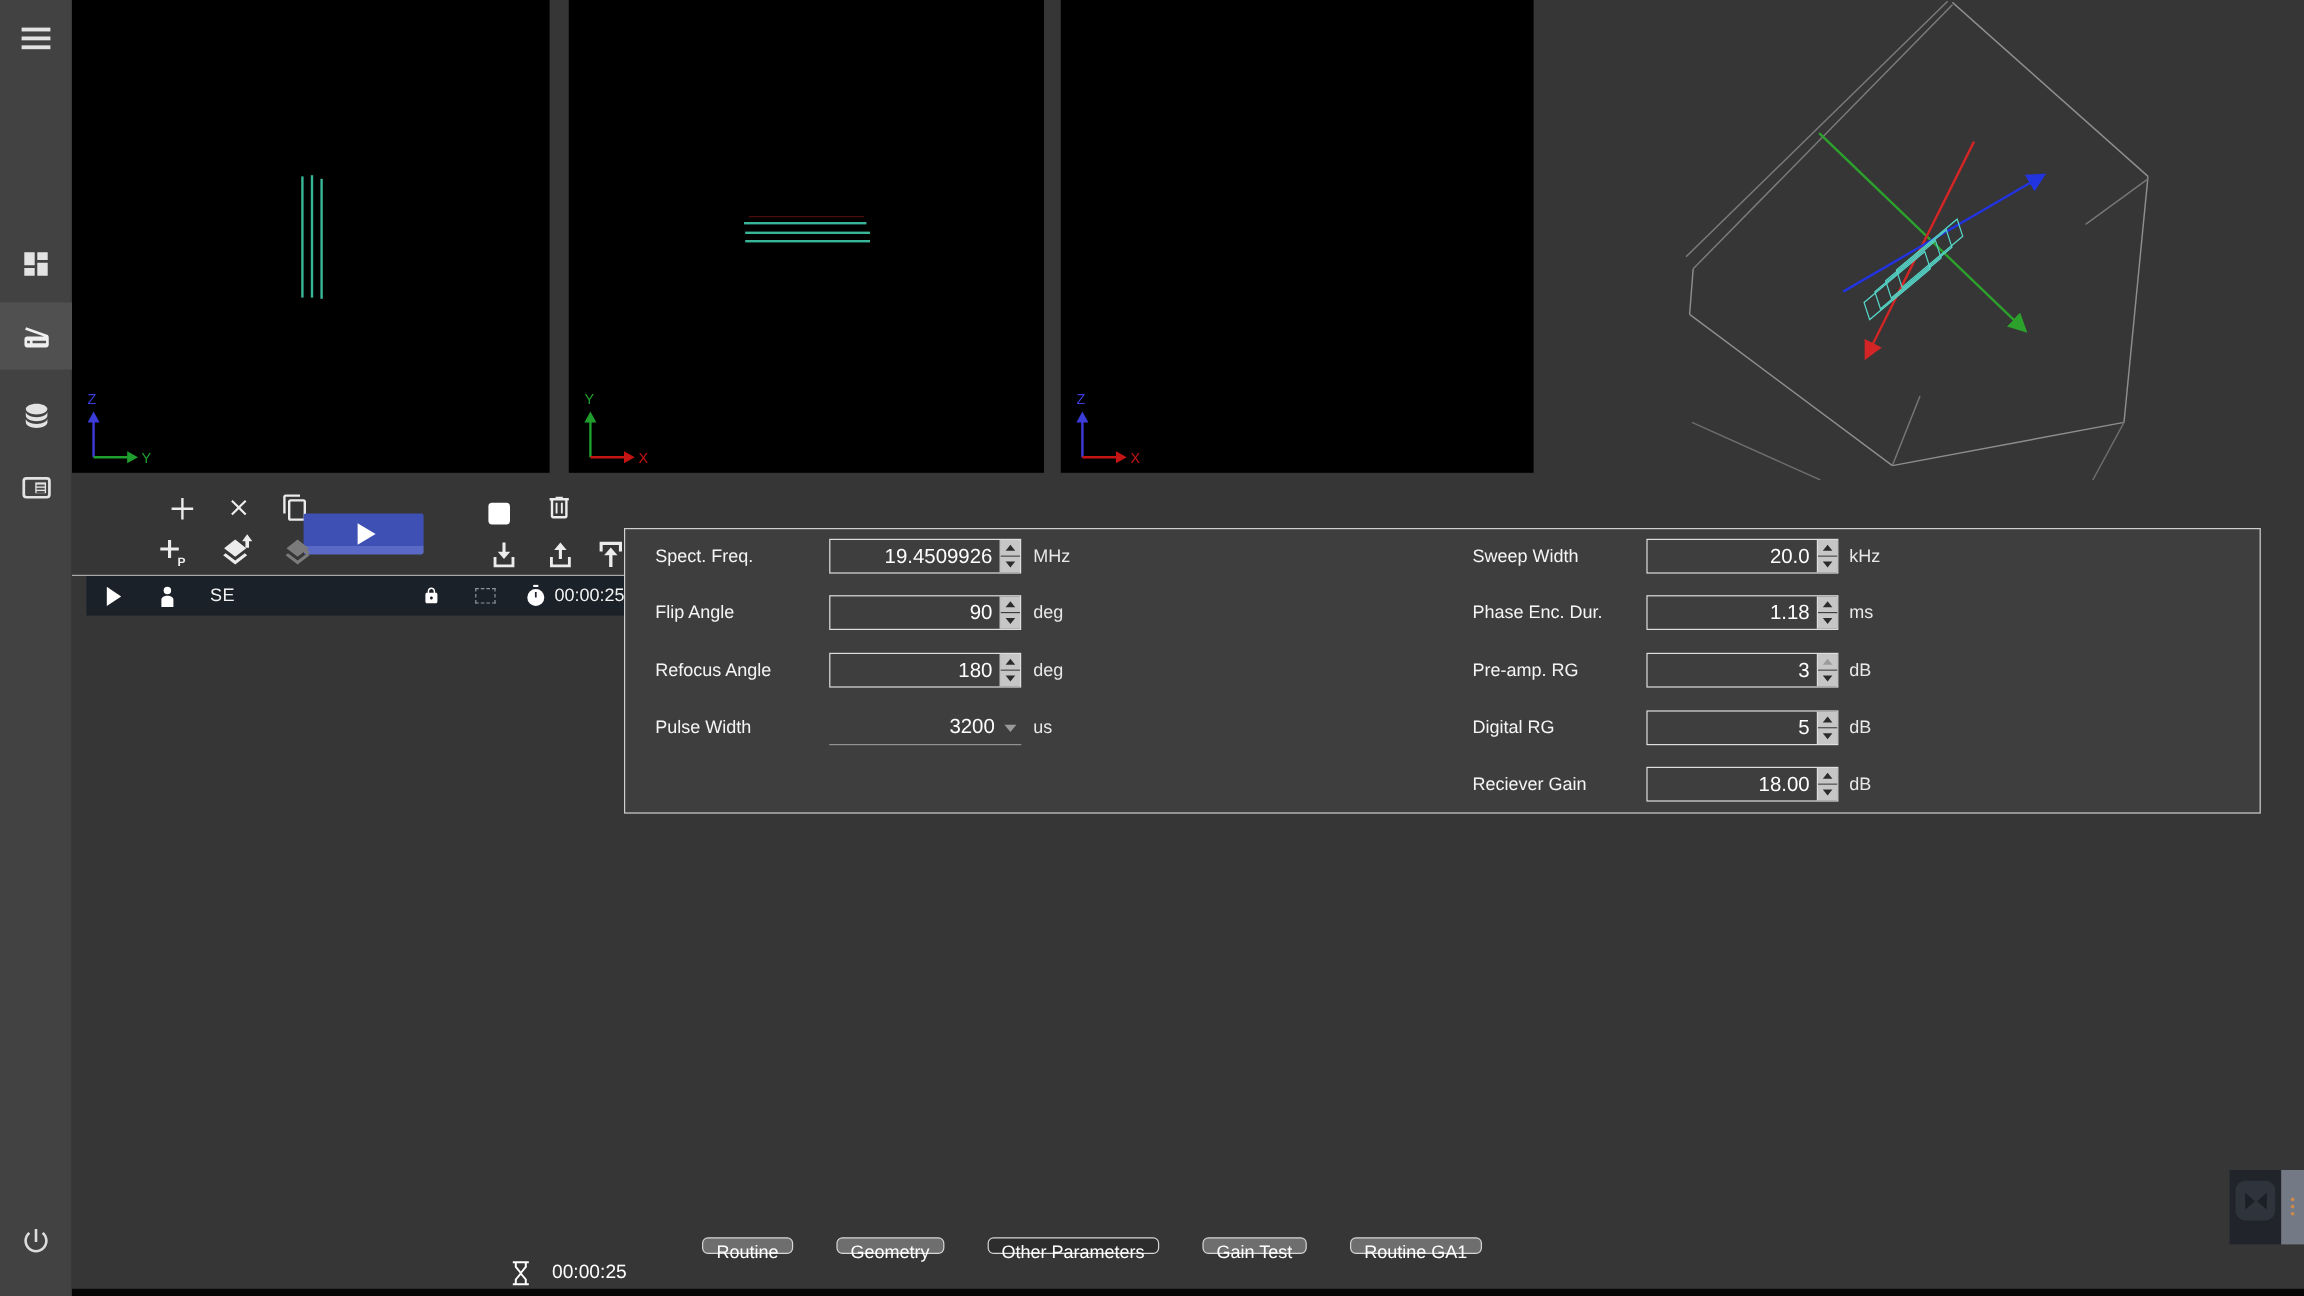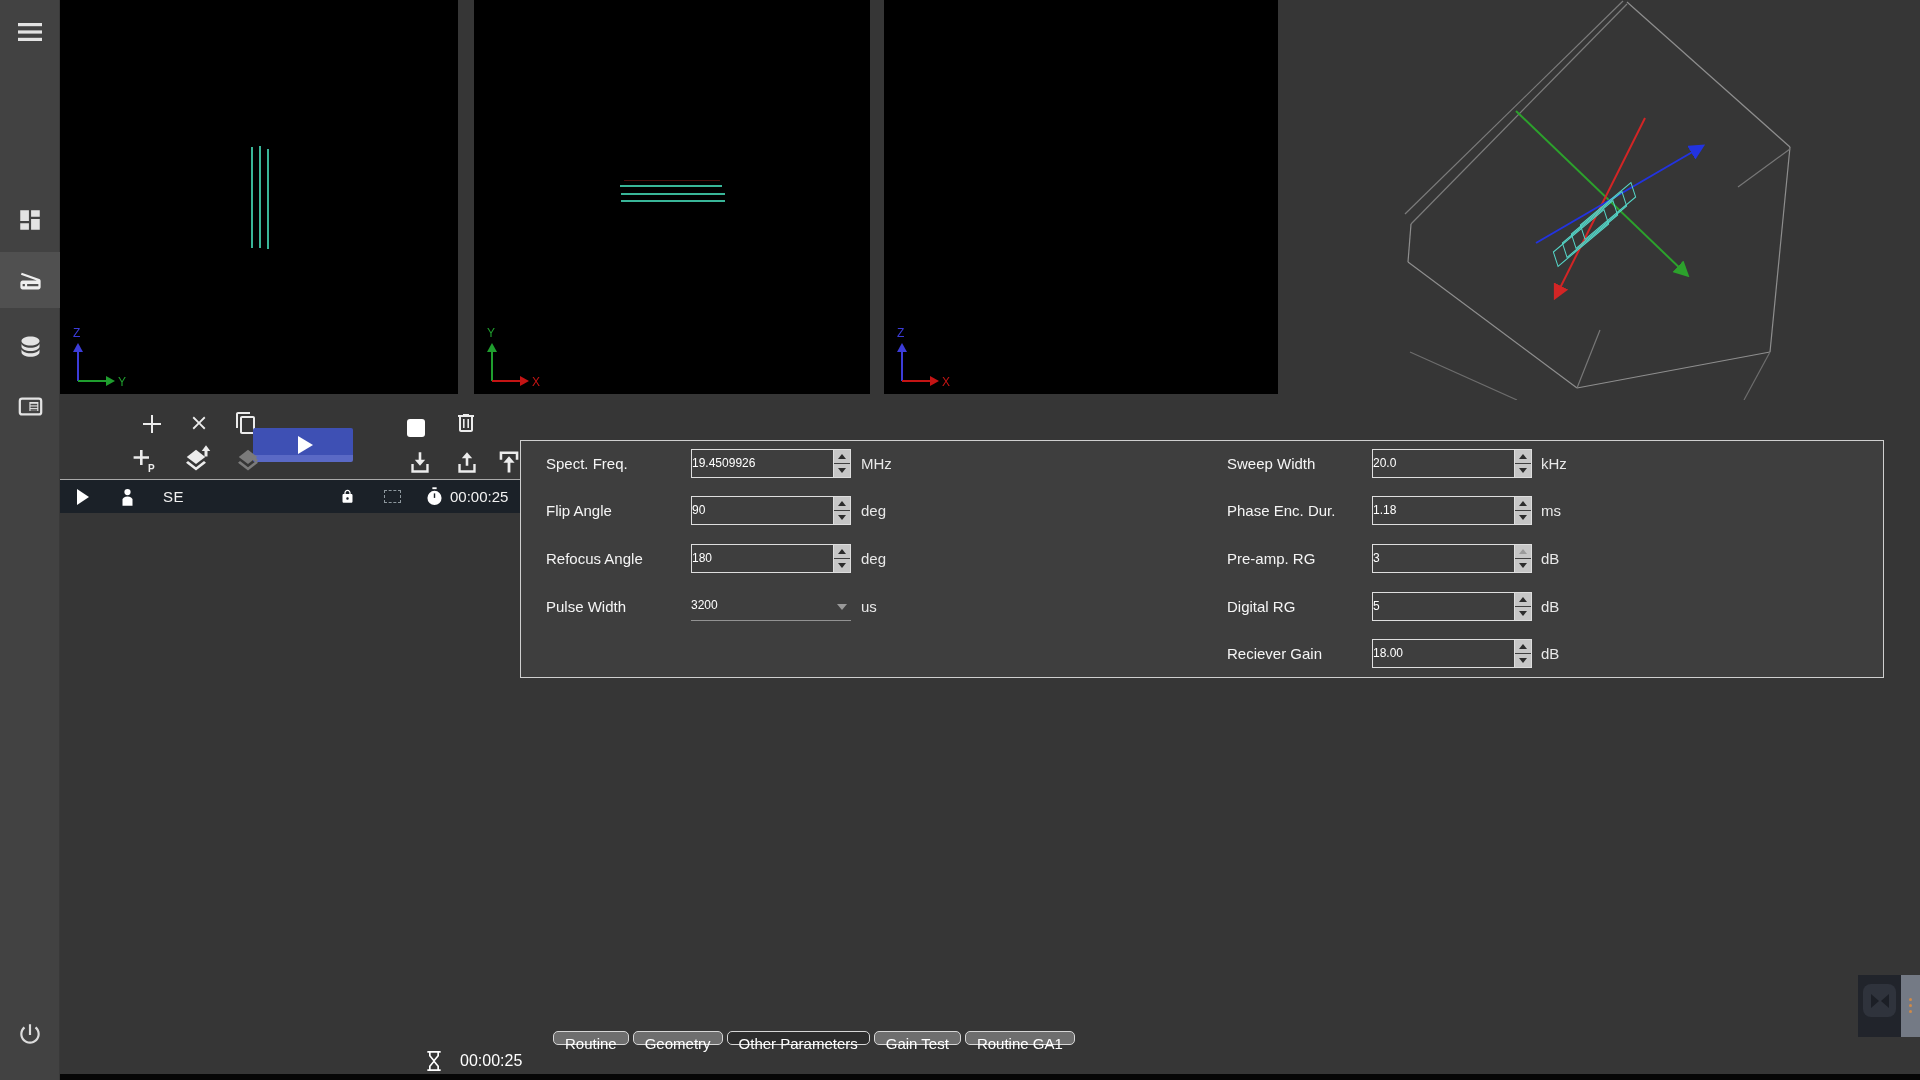--- a/index.html
+++ b/index.html
@@ -30,40 +30,40 @@
   .tb { position:absolute; display:flex; align-items:center; justify-content:center;
         cursor:pointer; }
   .runbtn { position:absolute; left:193px; top:34px; width:100px; height:34px;
             background:linear-gradient(to bottom,#3e50b4 0%,#3e50b4 80%,#5a69c5 80%,#5a69c5 100%);
             border-radius:2px; display:flex; align-items:center; justify-content:center; cursor:pointer; }
   .runbtn .tri { width:0; height:0; border-left:15px solid #fff;
                  border-top:9px solid transparent; border-bottom:9px solid transparent; margin-left:4px;}
   .divider { position:absolute; left:60px; top:479px; width:492px; height:1px; background:#a9a9a9; }
 
   
-  .seqrow { position:absolute; left:60px; top:480px; width:492px; height:33px;
+  .seqrow { position:absolute; left:72px; top:480px; width:492px; height:33px;
             background:#1b2128; color:#fff; cursor:pointer; }
   .seqrow .it { position:absolute; top:0; height:33px; display:flex; align-items:center; }
   .seq-name { font-size:15px; color:#f2f2f2; letter-spacing:0.5px; }
   .seq-time { font-size:15px; color:#f2f2f2; }
   .dashedbox { width:17px; height:13px; border:1px dashed #8d979d; }
 
   
   .params { position:absolute; left:520px; top:440px; width:1364px; height:238px;
             background:#3e3e3e; border:1px solid #cfcfcf; }
   .p-row { position:absolute; left:0; width:100%; height:29px; }
   .r0{top:8px}.r1{top:55px}.r2{top:103px}.r3{top:151px}.r4{top:198px}
   .p-row .lbl { position:absolute; left:25px; line-height:29px; font-size:15px; color:#f5f5f5; }
   .p-row .grp { position:absolute; left:170px; width:160px; height:29px;
                 border:1px solid #dedede; display:flex; }
   .p-row .unit { position:absolute; left:340px; line-height:29px; font-size:15px; color:#e8e8e8;text-align:center; }
   .p-row.rightcol .lbl { left:706px;text-align:right; }
   .p-row.rightcol .grp { left:851px; }
   .p-row.rightcol .unit { left:1020px; }
-  .grp .field { flex:1; color:#fff; font-size:12px; text-align:left; line-height:27px;
+  .grp .field { flex:1; color:#fff; font-size:17px; text-align:right; line-height:27px;
                 padding-right:6px; overflow:hidden; }
   .grp .spin { width:17px; border-left:1px solid #dedede; display:flex; flex-direction:column; }
   .spin .su, .spin .sd { flex:1; background:#c6c6c6; display:flex; align-items:center;
                          justify-content:center; cursor:pointer; }
   .spin .su { border-bottom:1px solid #3e3e3e; }
   .su::after { content:""; width:0; height:0; border-left:4px solid transparent;
                border-right:4px solid transparent; border-bottom:5px solid #2c2c2c; }
   .sd::after { content:""; width:0; height:0; border-left:4px solid transparent;
                border-right:4px solid transparent; border-top:5px solid #2c2c2c; }
   .su.dim::after { border-bottom-color:#9b9b9b; }
@@ -71,21 +71,21 @@
   .grp.select .field { padding-right:22px; }
   .grp.select .caret { position:absolute; right:4px; top:12px; width:0; height:0;
                        border-left:5px solid transparent; border-right:5px solid transparent;
                        border-top:6px solid #9a9a9a; }
 
   
   .hourglass { position:absolute; left:424px; top:1048px; cursor:default; }
   .elapsed { position:absolute; left:460px; top:1052px; font-size:16px; color:#fff; }
   .tabs { position:absolute; left:553px; top:1031px; display:flex; gap:4px; }
   .tab { height:14px; line-height:24px; padding:0 11px; font-size:15px; color:#fff;
-         background:#6e6e6e; border:1px solid #d6d6d6; border-radius:5px; cursor:pointer; white-space:nowrap; }
+         background:#6e6e6e; border:1px solid #d6d6d6; border-radius:5px; cursor:pointer; white-space:nowrap;margin-left:32px; }
   .tab.active { background:#2d2d2d; }
   .bstrip { position:absolute; left:60px; top:1074px; width:1860px; height:6px; background:#060606; }
 
   
   .owidget { position:absolute; left:1858px; top:975px; width:62px; height:62px; display:flex; cursor:pointer;}
   .ow-box { width:43px; height:62px; background:#21242b; display:flex; align-items:flex-start; justify-content:center; }
   .ow-ic { margin-top:9px; width:33px; height:33px; background:#2f333c; border-radius:8px;
            display:flex; align-items:center; justify-content:center; }
   .ow-strip { width:19px; height:62px; background:#747a85; position:relative; }
   .ow-strip i { position:absolute; left:8px; width:3px; height:3px; border-radius:50%; background:#cf8948; }

